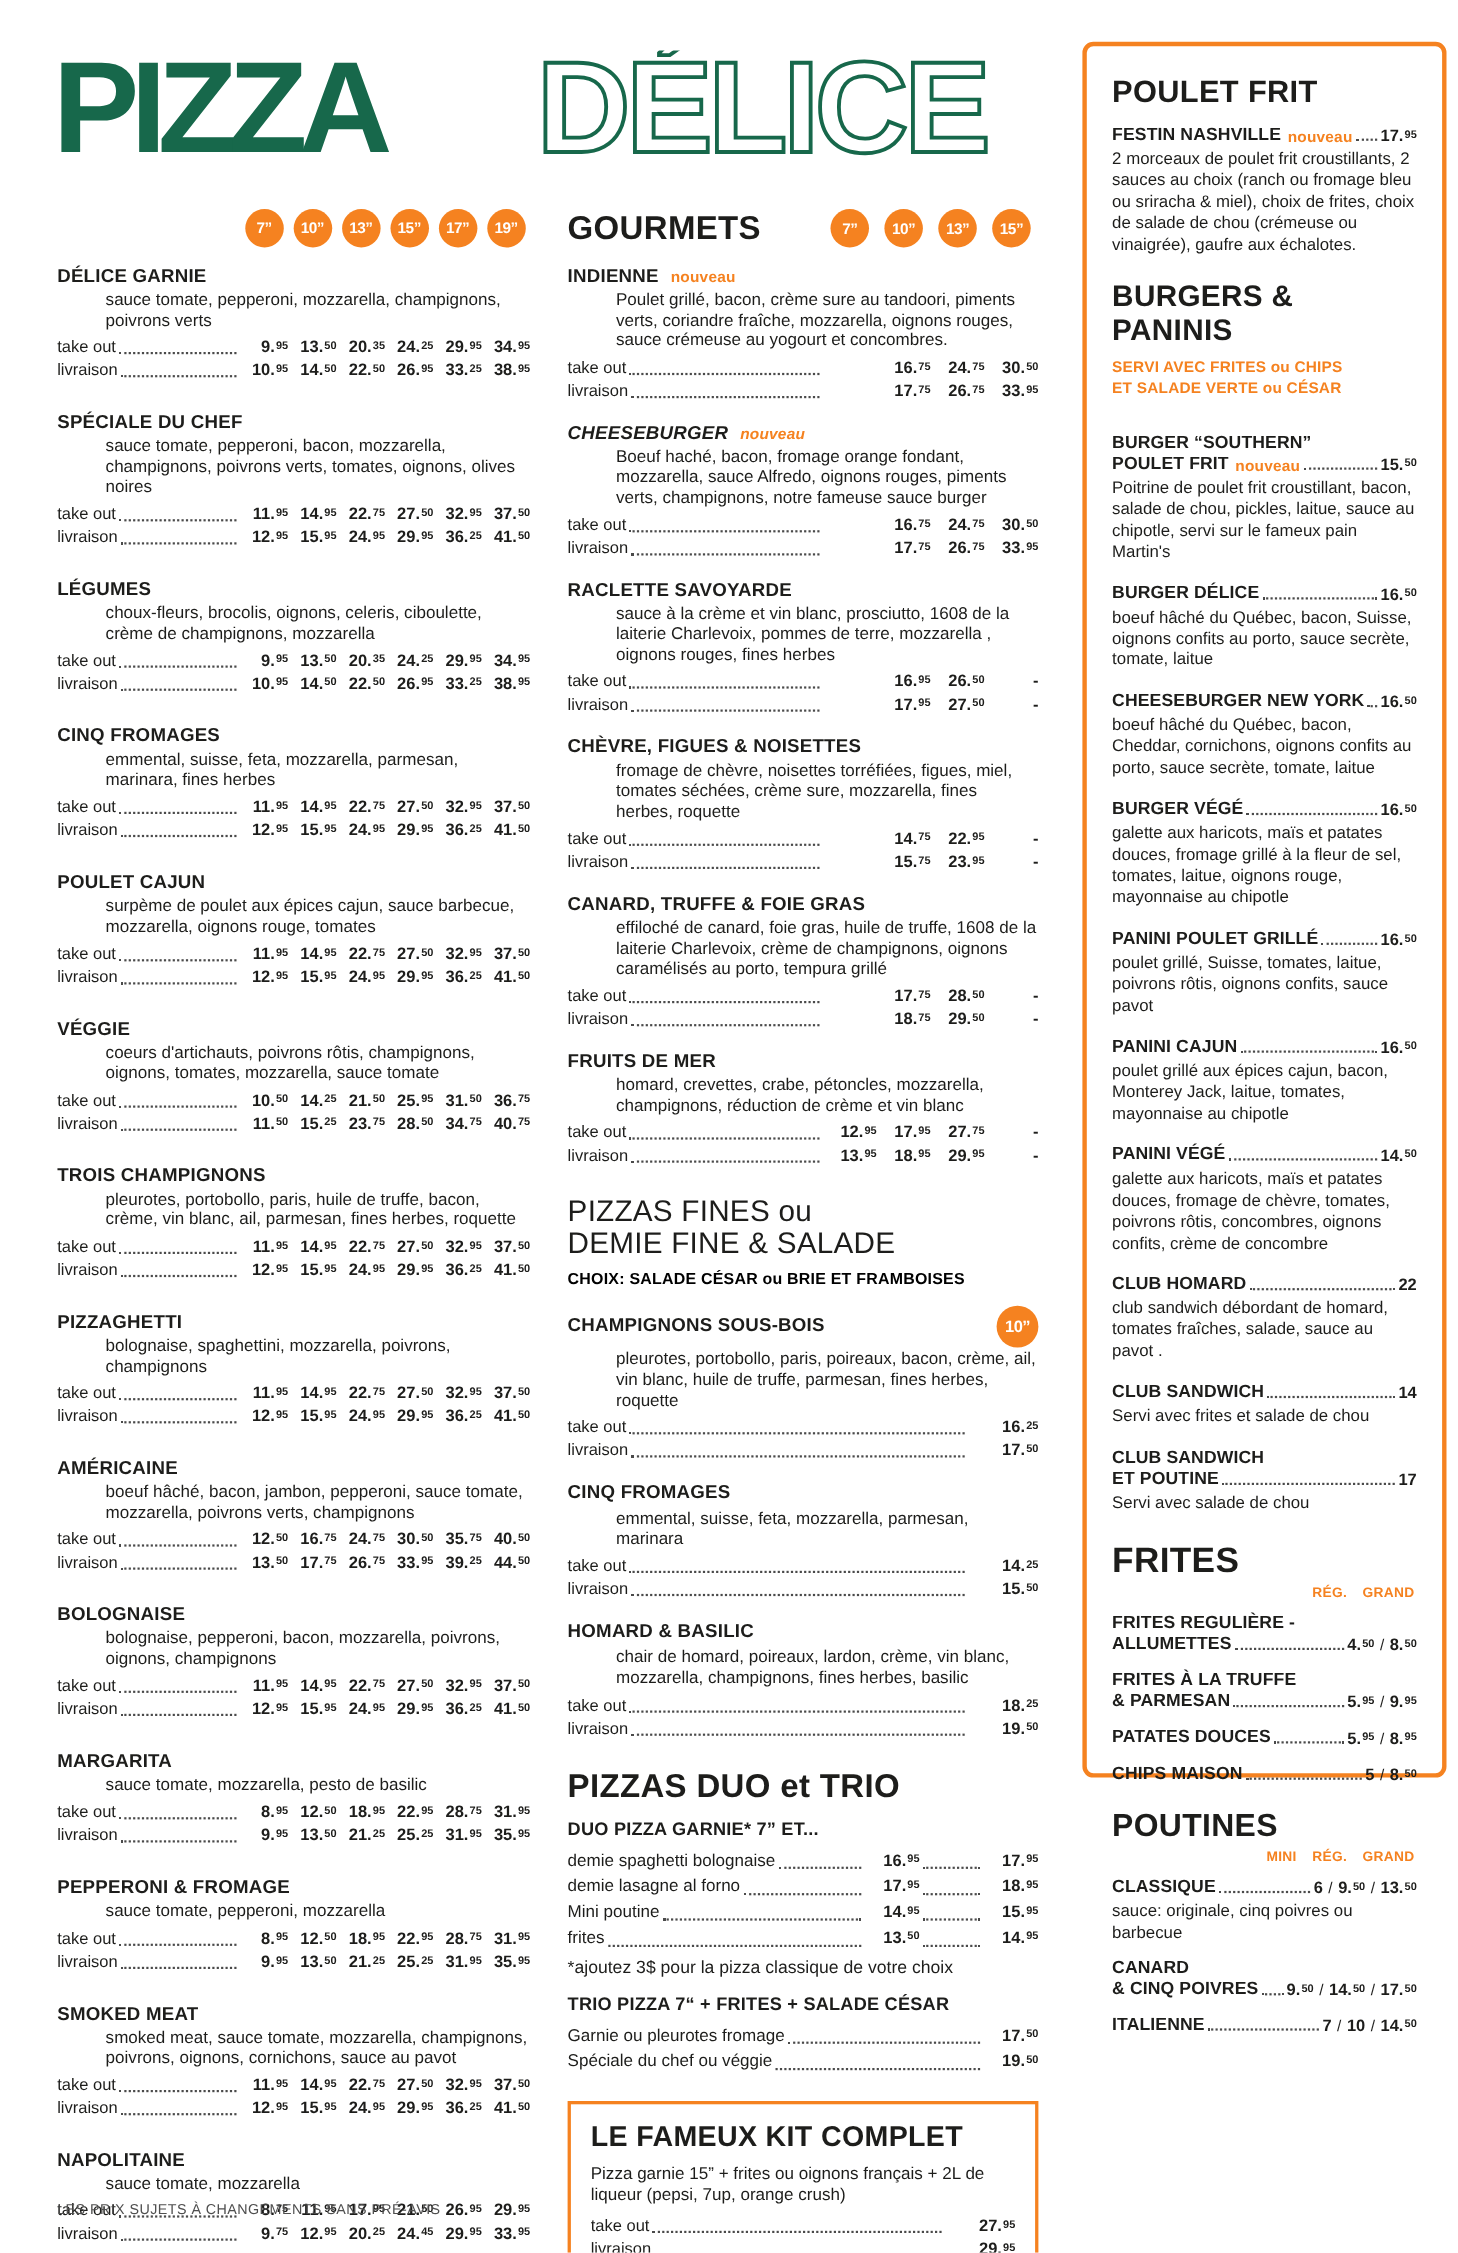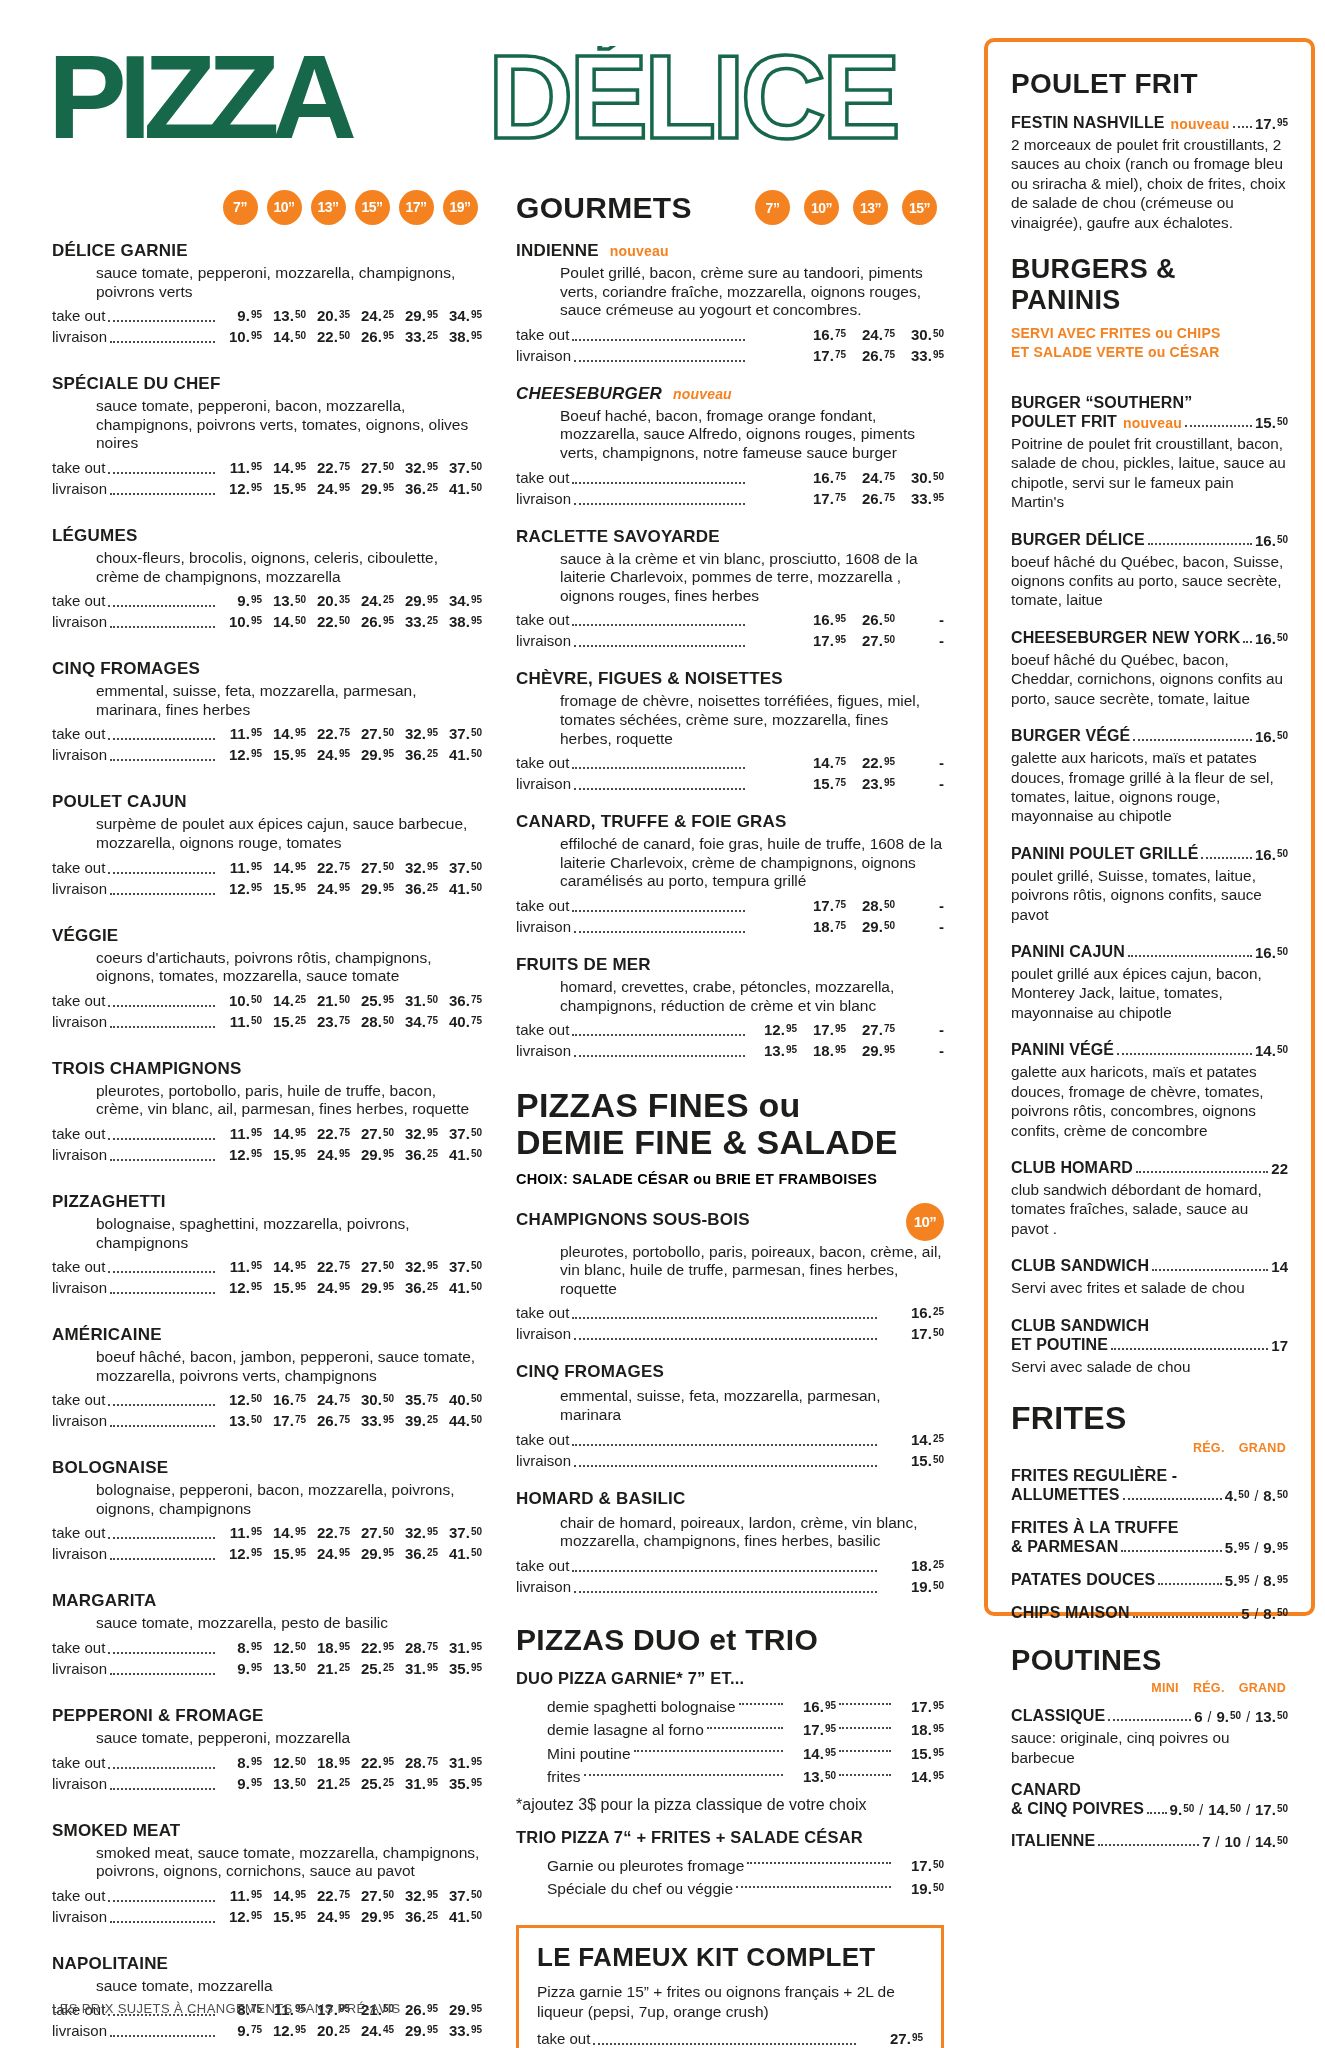--- a/index.html
+++ b/index.html
@@ -42,31 +42,31 @@
 
   
   .gheader { display:flex; align-items:center; margin-bottom:16px; }
   .h2big { font-size:30px; font-weight:800; letter-spacing:.3px; }
   .gheader .h2big { flex:1; }
   .gbadges { flex:none; display:flex; }
   .gitem { margin-bottom:18px; }
 
   
   .fines { margin-top:26px; }
-  .fines-title { font-size:34px; font-weight:700; line-height:1.08; letter-spacing:.2px; }
+  .fines-title { font-size:27px; font-weight:400; line-height:1.08; letter-spacing:.2px; }
   .fines-sub { color:#000000; font-weight:700; font-size:14.5px; margin:10px 0 16px 0; letter-spacing:.2px; }
   .fitem { margin-bottom:18px; }
   .fhead { display:flex; justify-content:space-between; align-items:center; margin-bottom:2px; }
 
   
   .duo { margin-top:26px; }
   .duo-h2 { margin-bottom:12px; }
   .duo-head { font-size:16.5px; font-weight:700; margin-bottom:7px; letter-spacing:.2px; }
   .duo-head strong { font-weight:900; }
-  .drow { display:flex; align-items:center; font-size:15.5px; line-height:1.5;margin-left:31px; }
+  .drow { display:flex; align-items:flex-end; font-size:15.5px; line-height:1.5; }
   .dname { flex:none; }
   .dprice { flex:none; width:50px; text-align:right; font-weight:700; }
   .d2 { flex:0 0 52px; }
   .duo-note { font-size:16px; margin:7px 0 14px 0; }
   .trio-head { margin-top:4px; }
 
   
   .kit { margin-top:24px; border:3px solid #f58220; padding:14px 18px 12px 18px; }
   .kit-title { font-size:26px; font-weight:800; letter-spacing:.3px; margin-bottom:9px; }
   .kit-desc { font-size:15.5px; line-height:1.28; margin-bottom:7px; }

